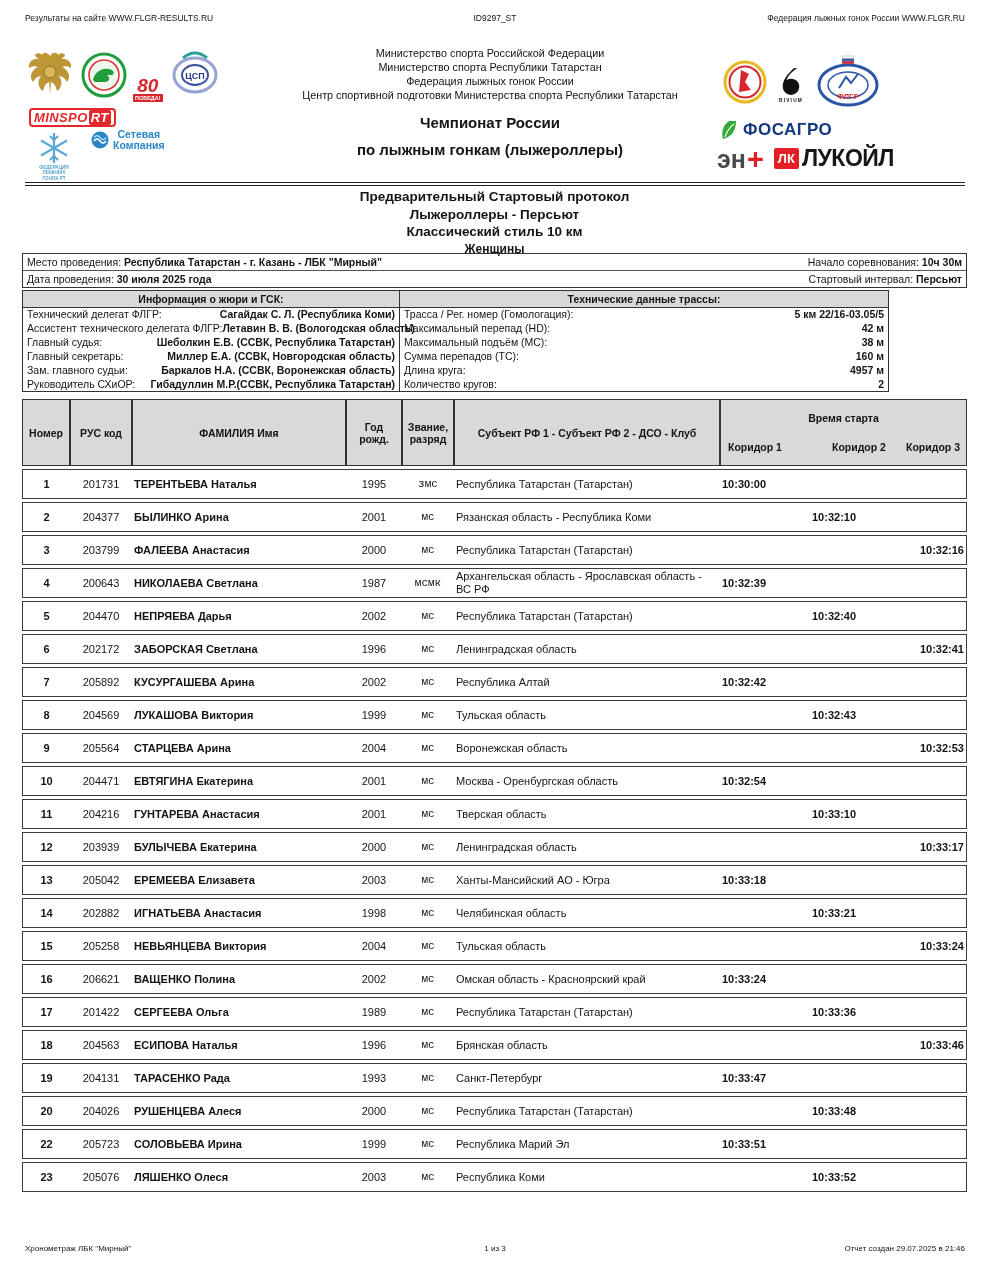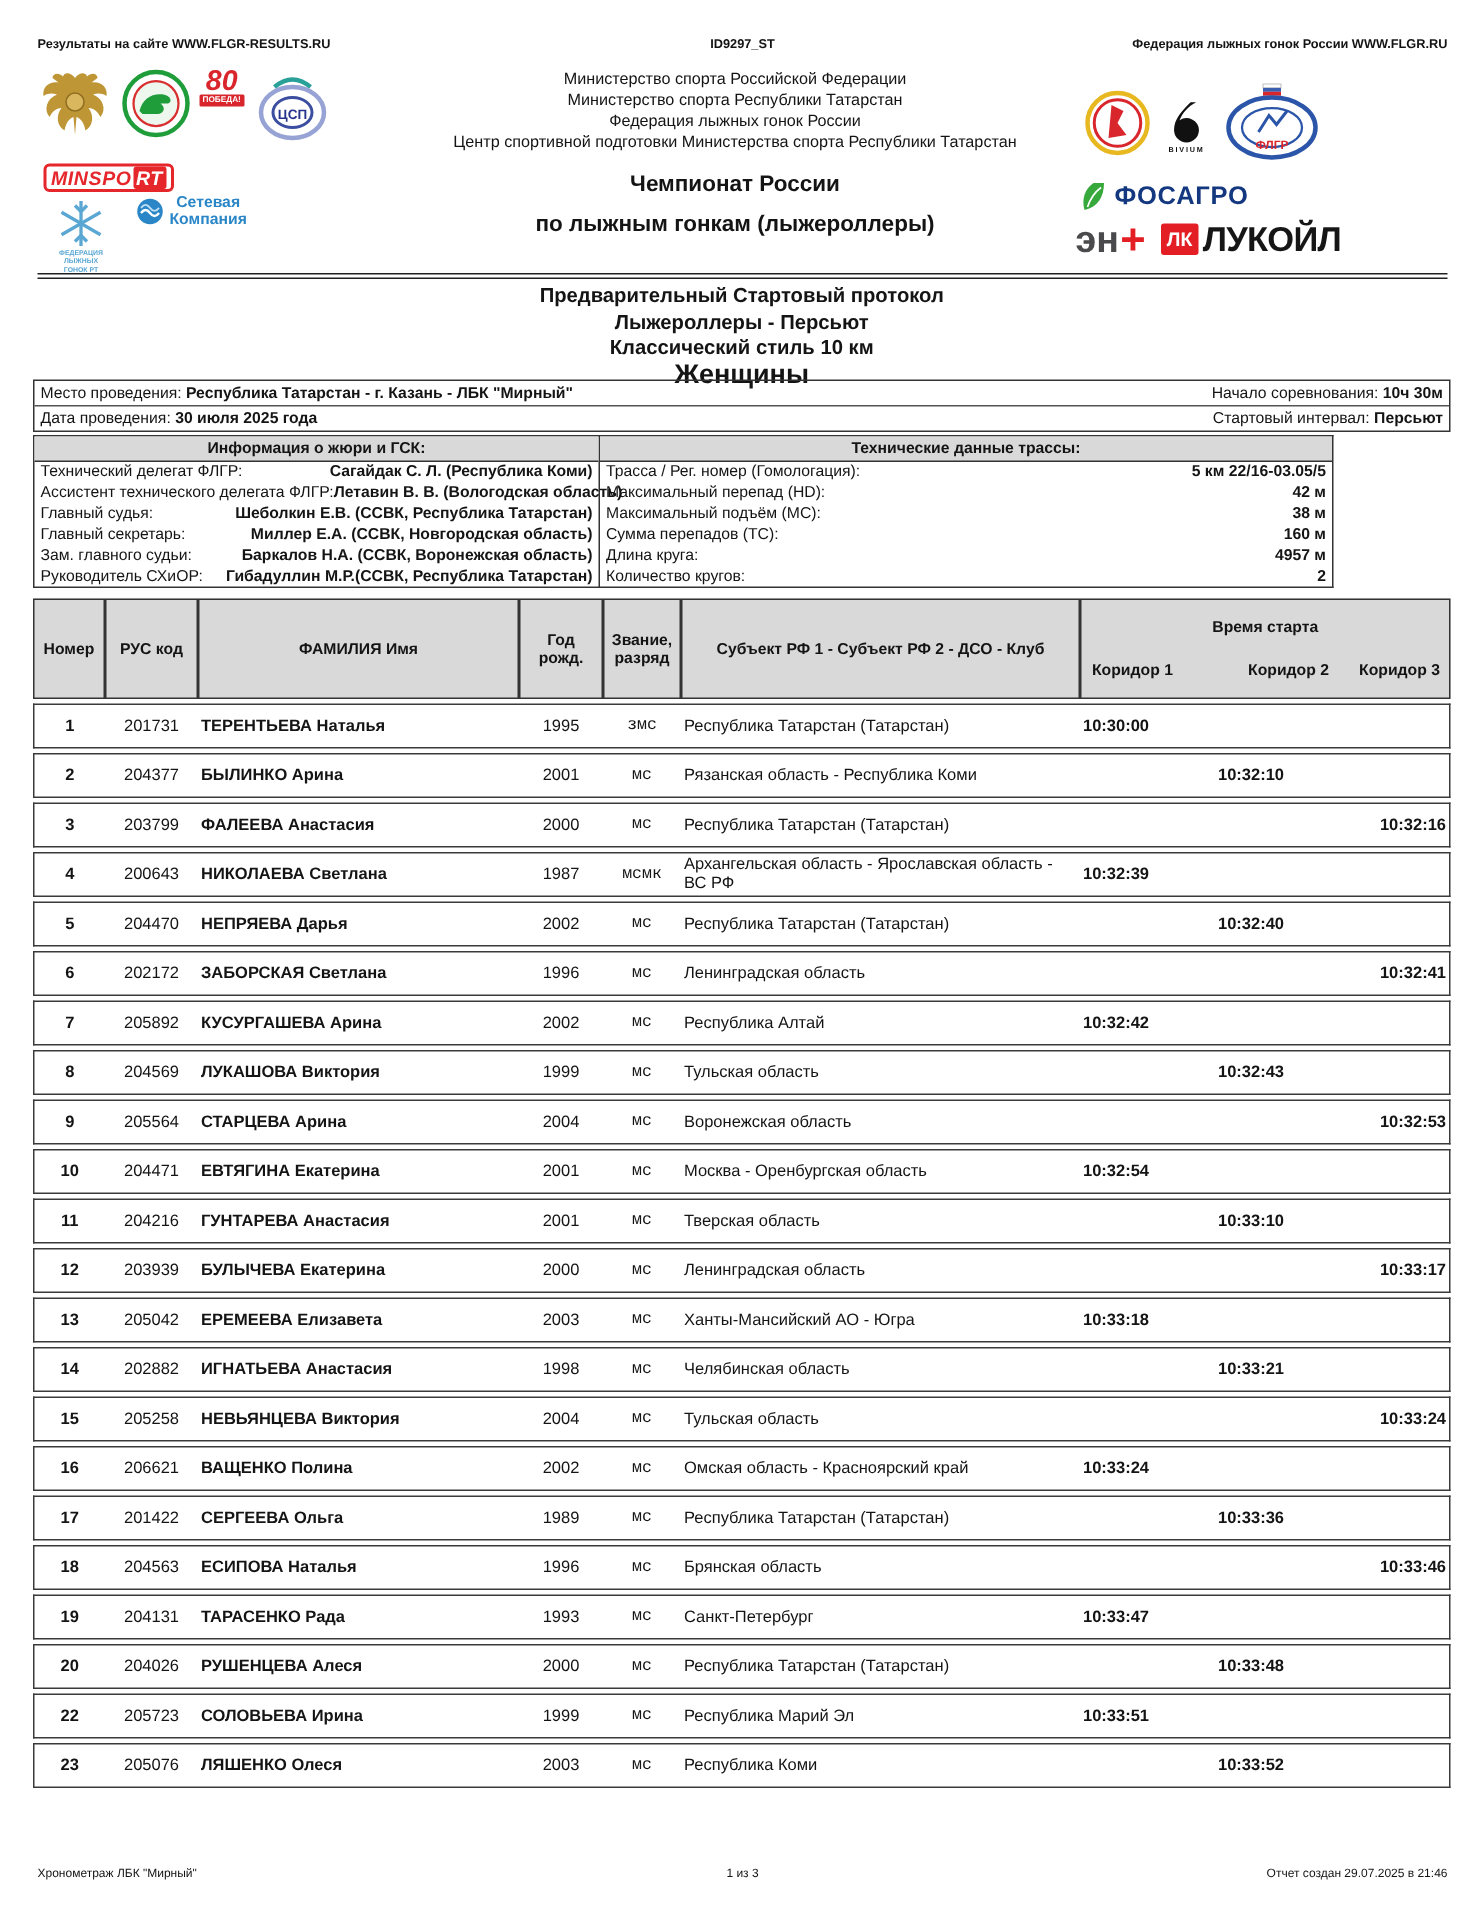--- a/index.html
+++ b/index.html
@@ -1,32 +1,32 @@
 <!DOCTYPE html>
 <html><head>
 <meta charset="utf-8">
 <style>
   html,body{margin:0;padding:0;}
   body{width:989px;height:1280px;background:#fff;position:relative;overflow:hidden;
        font-family:"Liberation Sans",sans-serif;color:#141414;}
-  .topbar{position:absolute;top:24px;left:25px;width:940px;display:flex;
-          font-size:8.5px;font-weight:bold;}
+  .topbar{position:absolute;top:13px;left:25px;width:940px;display:flex;
+          font-size:8.5px;font-weight:normal;}
   .topbar .tl{flex:1;text-align:left;}
   .topbar .tc{flex:1;text-align:center;}
   .topbar .tr{flex:1;text-align:right;}
 
   .header{position:absolute;top:46px;left:25px;width:940px;height:134px;display:flex;}
   .logos-left{width:238px;}
   .header-center{flex:1;text-align:center;}
   .logos-right{width:248px;padding-top:8px;box-sizing:border-box;}
   .org-lines div{font-size:10.8px;line-height:14px;}
   .title1{font-size:15px;font-weight:bold;margin-top:12px;}
   .title2{font-size:15px;font-weight:bold;margin-top:10px;}
 
-  .lrow{display:flex;align-items:flex-start;gap:6px;}
+  .lrow{display:flex;align-items:flex-end;gap:6px;}
   .minsport{display:inline-flex;align-items:center;border:2px solid #e5262b;border-radius:4px;
             padding:0 3px;font-weight:800;font-style:italic;font-size:13px;color:#e5262b;
             letter-spacing:.4px;margin-top:4px;margin-left:4px;}
   .minsport .rt{background:#e5262b;color:#fff;border-radius:2px;padding:0 2px;margin-left:1px;font-style:italic;}
   .pobeda{text-align:center;}
   .p80{color:#d8262c;font-weight:800;font-style:italic;font-size:19px;line-height:17px;}
   .pbanner{background:#d8262c;color:#fff;font-size:5.5px;font-weight:bold;padding:1px 2px;border-radius:1px;}
   .setevaya{display:flex;align-items:center;gap:4px;margin-left:14px;text-align:center;}
   .setevaya .stxt div{font-size:10.5px;font-weight:bold;color:#2a86c7;line-height:11px;}
   .flgrt{display:flex;flex-direction:column;align-items:center;margin-left:12px;margin-top:2px;}
@@ -44,21 +44,21 @@
   .lukoil{display:flex;align-items:center;gap:3px;}
   .luk-box{background:#e31e24;color:#fff;font-weight:800;font-size:13px;padding:3px 4px;border-radius:2px;}
   .luk-text{font-size:23px;font-weight:800;color:#161616;letter-spacing:-.5px;}
   .r-row1{display:flex;align-items:center;gap:12px;margin-left:6px;}
   .r-row3{display:flex;align-items:center;gap:10px;margin-top:5px;}
 
   .divider{position:absolute;top:182px;left:25px;width:940px;height:2px;
            border-top:1.5px solid #222;border-bottom:1.5px solid #222;}
   .subtitles{position:absolute;top:188px;left:0;width:989px;text-align:center;}
   .subtitles .s{font-size:13.5px;font-weight:bold;line-height:17.5px;}
-  .subtitles .s4{font-size:18px;text-align:center;}
+  .subtitles .s4{font-size:12px;text-align:center;}
 
   .venue{position:absolute;top:253px;left:22px;width:945px;border:1.2px solid #333;box-sizing:border-box;}
   .vrow{display:flex;height:16px;align-items:center;font-size:10.5px;padding:0 4px;}
   .vrow.first{border-bottom:1px solid #555;}
   .vrow .vl{flex:1;text-align:left;}
   .vrow .vr{flex:1;text-align:right;}
   .bold{font-weight:bold;}
 
   .inforow{position:absolute;top:290px;left:22px;width:945px;display:flex;}
   .jury-box{width:378px;border:1.2px solid #333;box-sizing:border-box;}

